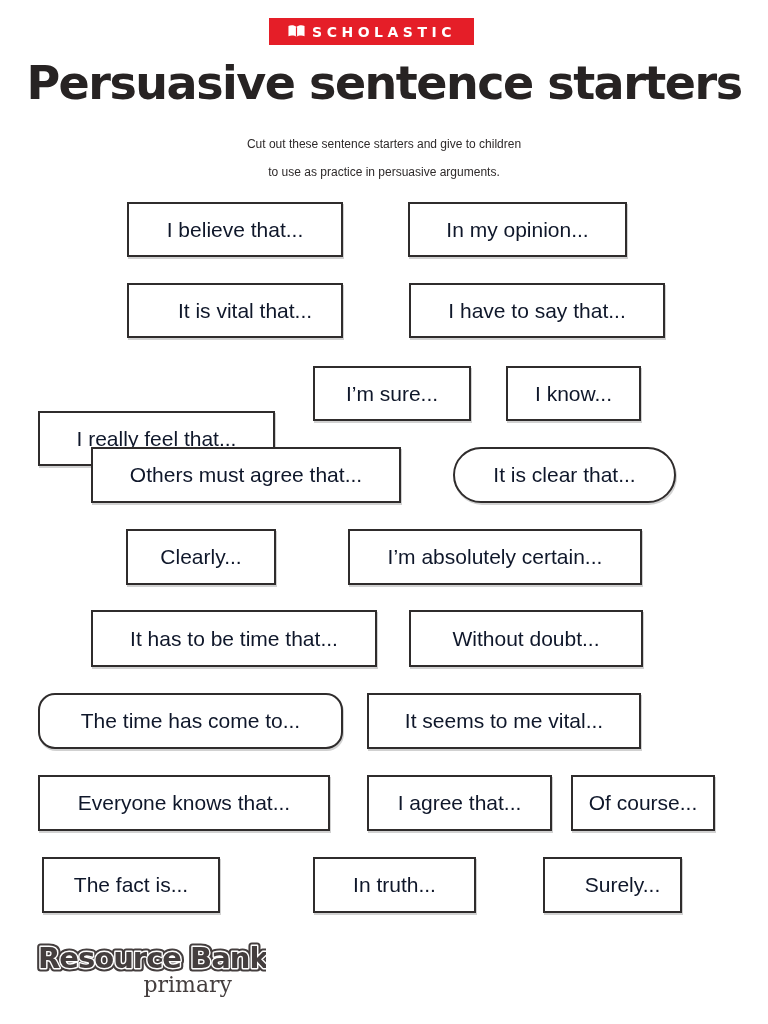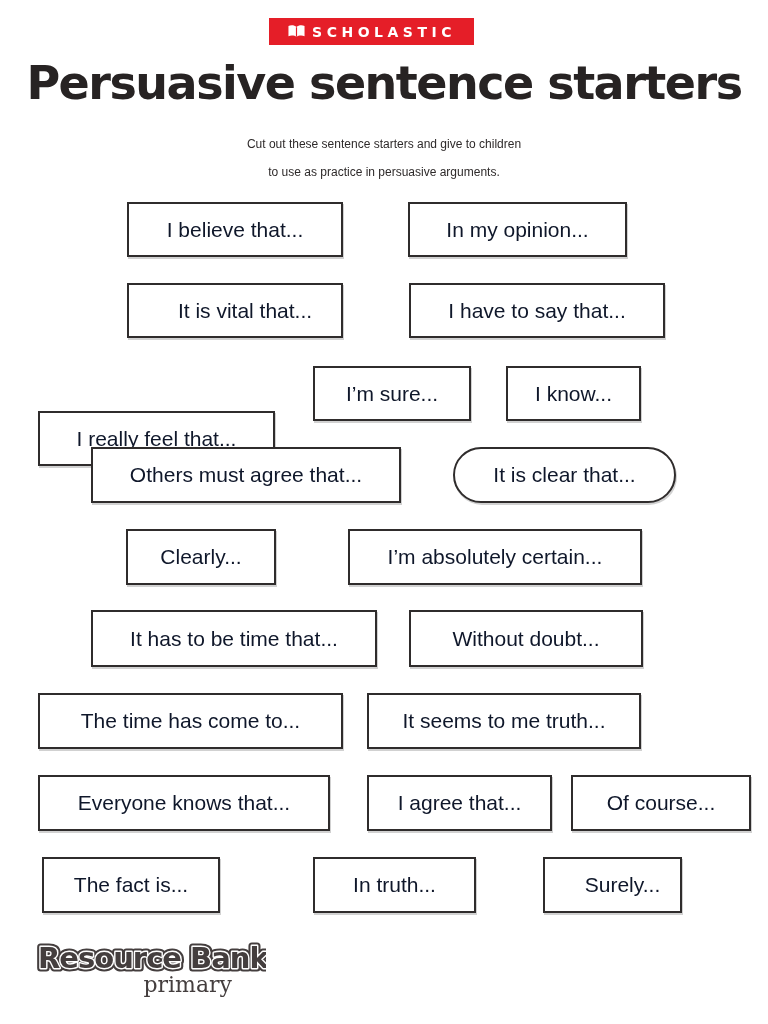--- a/index.html
+++ b/index.html
@@ -99,26 +99,26 @@
 
   <div class="card" style="left:91px;top:447px;width:310px;height:56px;">Others must agree that...</div>
   <div class="card" style="left:453px;top:447px;width:223px;height:56px;border-radius:28px;">It is clear that...</div>
 
   <div class="card" style="left:126px;top:529px;width:150px;height:56px;">Clearly...</div>
   <div class="card" style="left:348px;top:529px;width:294px;height:56px;">I’m absolutely certain...</div>
 
   <div class="card" style="left:91px;top:610px;width:286px;height:57px;">It has to be time that...</div>
   <div class="card" style="left:409px;top:610px;width:234px;height:57px;">Without doubt...</div>
 
-  <div class="card" style="left:38px;top:693px;width:305px;height:56px;">The time has come to...</div>
-  <div class="card" style="left:367px;top:693px;width:274px;height:56px;">It seems to me truth...</div>
+  <div class="card" style="left:38px;top:693px;width:305px;height:56px;border-radius:17px;">The time has come to...</div>
+  <div class="card" style="left:367px;top:693px;width:274px;height:56px;">It seems to me vital...</div>
 
   <div class="card" style="left:38px;top:775px;width:292px;height:56px;">Everyone knows that...</div>
   <div class="card" style="left:367px;top:775px;width:185px;height:56px;">I agree that...</div>
-  <div class="card" style="left:571px;top:775px;width:180px;height:56px;">Of course...</div>
+  <div class="card" style="left:571px;top:775px;width:144px;height:56px;">Of course...</div>
 
   <div class="card" style="left:42px;top:857px;width:178px;height:56px;">The fact is...</div>
   <div class="card" style="left:313px;top:857px;width:163px;height:56px;">In truth...</div>
   <div class="card" style="left:543px;top:857px;width:139px;height:56px;padding-left:20px;">Surely...</div>
 
   <svg class="footer-logo" viewBox="0 0 230 64">
     <text class="rb-main" x="2" y="30" font-size="29" fill="#443e3e" stroke="#443e3e" stroke-width="7" stroke-linejoin="round" paint-order="stroke">Resource Bank</text>
     <text class="rb-main" x="2" y="30" font-size="29" fill="#443e3e" stroke="#ffffff" stroke-width="2.8" stroke-linejoin="round" paint-order="stroke">Resource Bank</text>
     <text class="rb-sub" x="196" y="54" font-size="22" fill="#443e3e" text-anchor="end">primary</text>
   </svg>

